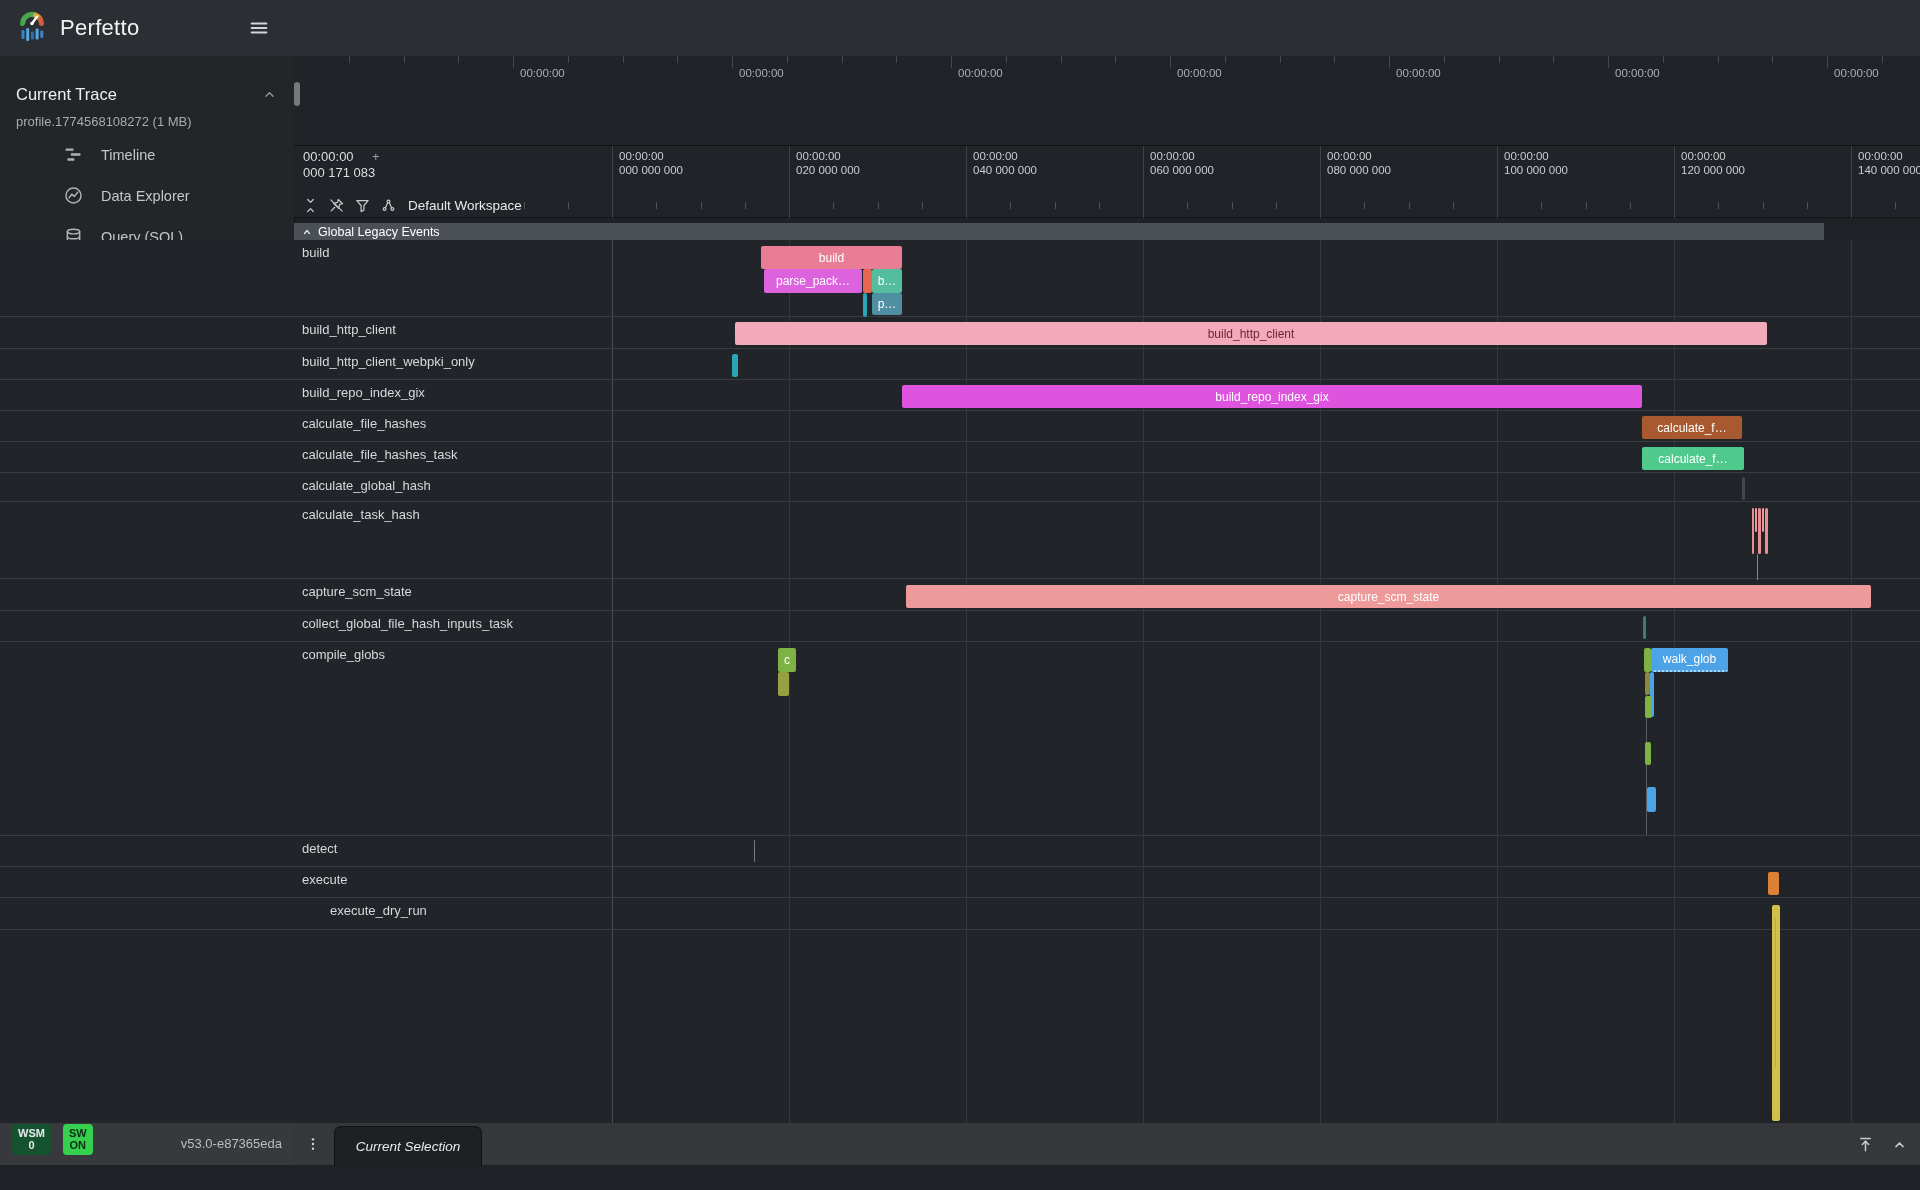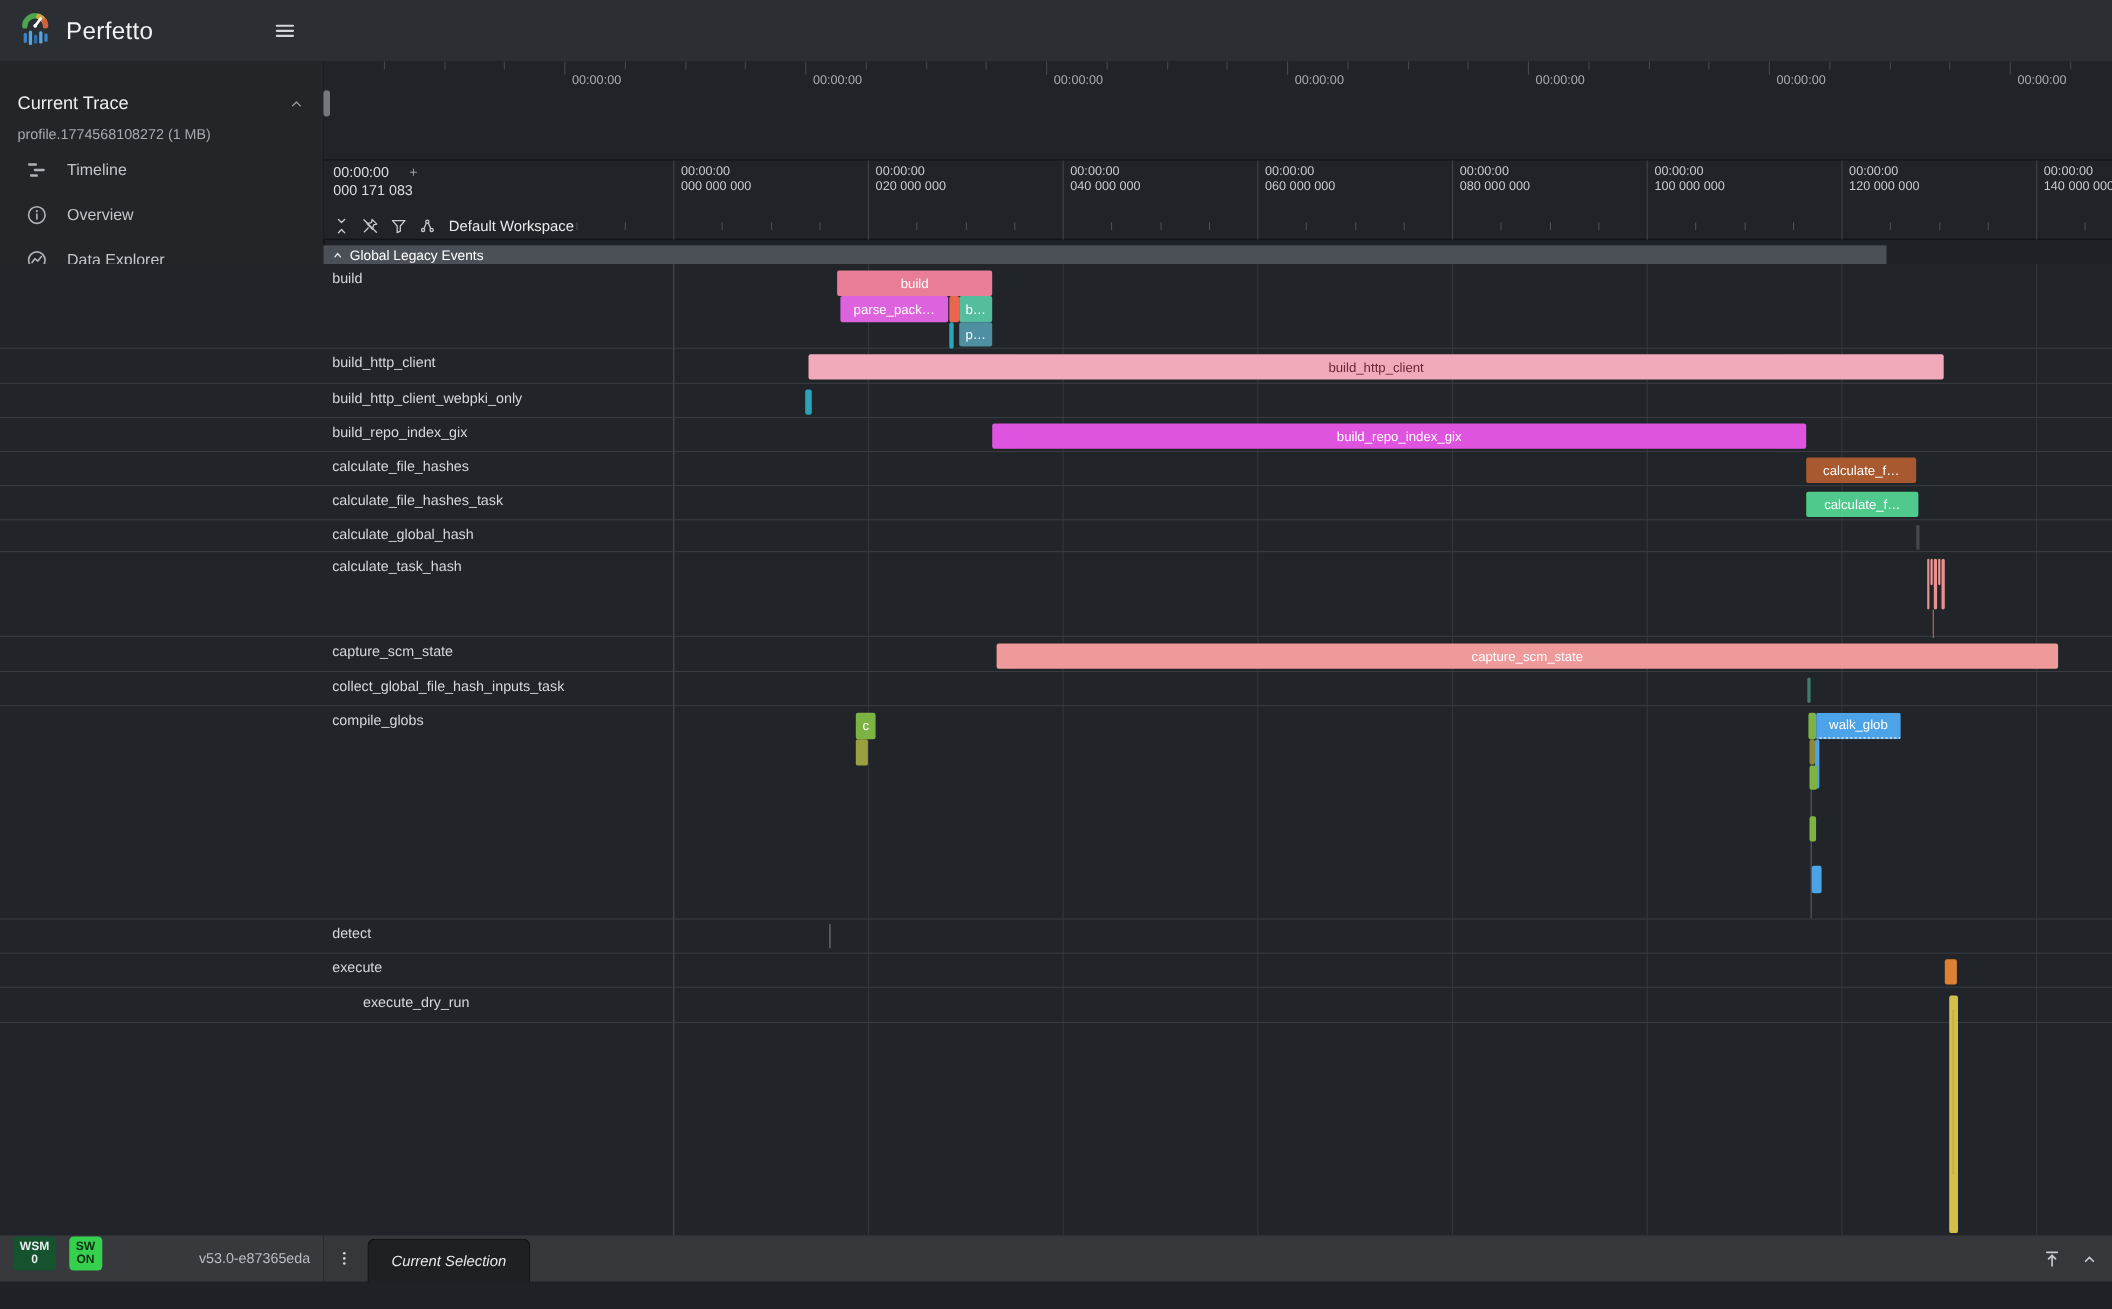--- a/index.html
+++ b/index.html
@@ -18,21 +18,21 @@
   
   .sidebar{position:absolute;left:0;top:56px;width:294px;height:1109px;background:#232528;
            display:flex;flex-direction:column;box-sizing:border-box;}
   .side-hdr{display:flex;align-items:center;justify-content:space-between;
             padding:0 16px;height:36px;margin-top:18px;cursor:pointer;}
   .side-hdr:first-child{margin-top:20px;}
   .side-hdr .t{font-size:16.5px;font-weight:500;color:#edeff1;}
   .side-hdr .c{color:#9aa0a5;display:flex;}
   .side-sub{padding:0 16px;height:26px;font-size:13px;color:#a6abb0;display:flex;align-items:center;margin-top:-4px;}
   .side-item{display:flex;align-items:center;gap:17px;height:41px;padding:0 16px 0 22px;
-             font-size:14.5px;color:#c3c7cb;cursor:pointer;}
+             font-size:14.5px;color:#c3c7cb;cursor:pointer;margin-left:40px;}
   .side-item .ic{color:#aeb3b8;display:flex;width:22px;justify-content:center;}
   .side-lower{flex:1;background:#37393d;margin-top:16px;display:flex;flex-direction:column;}
   .side-lower .side-hdr{margin-top:12px;}
   .side-footer{margin-top:auto;display:flex;align-items:flex-end;gap:12px;padding:0 12px 10px 12px;}
   .badge{border-radius:4px;padding:3px 6px;font-size:11px;font-weight:bold;line-height:1.15;
          text-align:center;white-space:pre-line;}
   .version{margin-left:auto;font-size:13px;color:#b9bdc1;padding-bottom:4px;}
   
   .overview{position:absolute;left:294px;top:56px;width:1626px;height:90px;background:#202327;
             border-bottom:1px solid #101214;box-sizing:border-box;}
@@ -44,21 +44,21 @@
          border-bottom:1px solid #101214;box-sizing:border-box;}
   .ruler-left{position:absolute;left:0;top:0;width:318px;height:72px;}
   .rl-time{position:absolute;left:9px;top:3px;font-size:13px;color:#dadde0;line-height:1.22;white-space:pre-line;}
   .rl-plus{position:absolute;left:78px;top:3px;font-size:13px;color:#9aa0a5;}
   .rl-toolbar{position:absolute;left:8px;bottom:4px;display:flex;align-items:center;gap:9px;color:#c6cacd;}
   .rl-toolbar .ws{font-size:13.5px;color:#e8eaec;margin-left:2px;}
   .r-col{position:absolute;top:0;height:72px;border-left:1px solid #3f4246;box-sizing:border-box;}
   .r-col .lab{padding:3px 0 0 6px;font-size:11.5px;color:#c9ccd0;line-height:1.25;white-space:pre-line;}
   .r-mtick{position:absolute;bottom:8px;width:1px;height:7px;background:#4c4f54;}
   
-  .group-header{position:absolute;left:294px;top:223px;width:1421px;height:18px;background:#4b5056;
+  .group-header{position:absolute;left:294px;top:223px;width:1530px;height:18px;background:#4b5056;
                 display:flex;align-items:center;gap:5px;padding-left:7px;box-sizing:border-box;
                 font-size:12.5px;color:#fff;cursor:pointer;}
   .group-header .gc{display:flex;color:#e3e5e8;}
   
   .tracks{position:absolute;left:0;top:240px;width:1920px;height:883px;background:#212428;overflow:hidden;}
   .grid-v{position:absolute;top:0;height:100%;width:1px;background:#33363b;}
   .grid-v.main{background:#4a4d52;}
   .trackrow{position:absolute;left:0;width:1920px;border-bottom:1px solid #383b3f;box-sizing:border-box;}
   .tname{position:absolute;left:302px;font-size:13px;color:#d6d9dc;}
   .slice{position:absolute;border-radius:2px;font-size:12px;display:flex;align-items:center;
@@ -126,30 +126,20 @@
         <div class="side-sub">profile.1774568108272 (1 MB)</div>
         <div class="side-item">
           <span class="ic">
             <svg width="21" height="21" viewBox="0 0 24 24" stroke="currentColor" stroke-width="1.7" fill="none" stroke-linecap="round" stroke-linejoin="round">
               <rect x="3" y="5" width="9" height="2.6" rx="0.6" fill="currentColor" stroke="none"></rect>
               <rect x="9" y="10.7" width="11" height="2.6" rx="0.6" fill="currentColor" stroke="none"></rect>
               <rect x="5" y="16.4" width="8" height="2.6" rx="0.6" fill="currentColor" stroke="none"></rect>
             </svg>
           </span>
       <span>Timeline</span>
-        </div>
-        <div class="side-item">
-          <span class="ic">
-            <svg width="21" height="21" viewBox="0 0 24 24" stroke="currentColor" stroke-width="1.7" fill="none" stroke-linecap="round" stroke-linejoin="round">
-              <circle cx="12" cy="12" r="8.6"></circle>
-              <line x1="12" y1="11" x2="12" y2="16.2"></line>
-              <line x1="12" y1="7.8" x2="12" y2="8.1" stroke-width="2.2"></line>
-            </svg>
-          </span>
-      <span>Overview</span>
         </div>
         <div class="side-item">
           <span class="ic">
             <svg width="21" height="21" viewBox="0 0 24 24" stroke="currentColor" stroke-width="1.7" fill="none" stroke-linecap="round" stroke-linejoin="round">
               <circle cx="12" cy="12" r="8.6"></circle>
               <polyline points="7,14.5 10,10.5 13,13 16.8,8.2"></polyline>
             </svg>
           </span>
       <span>Data Explorer</span>
         </div>

